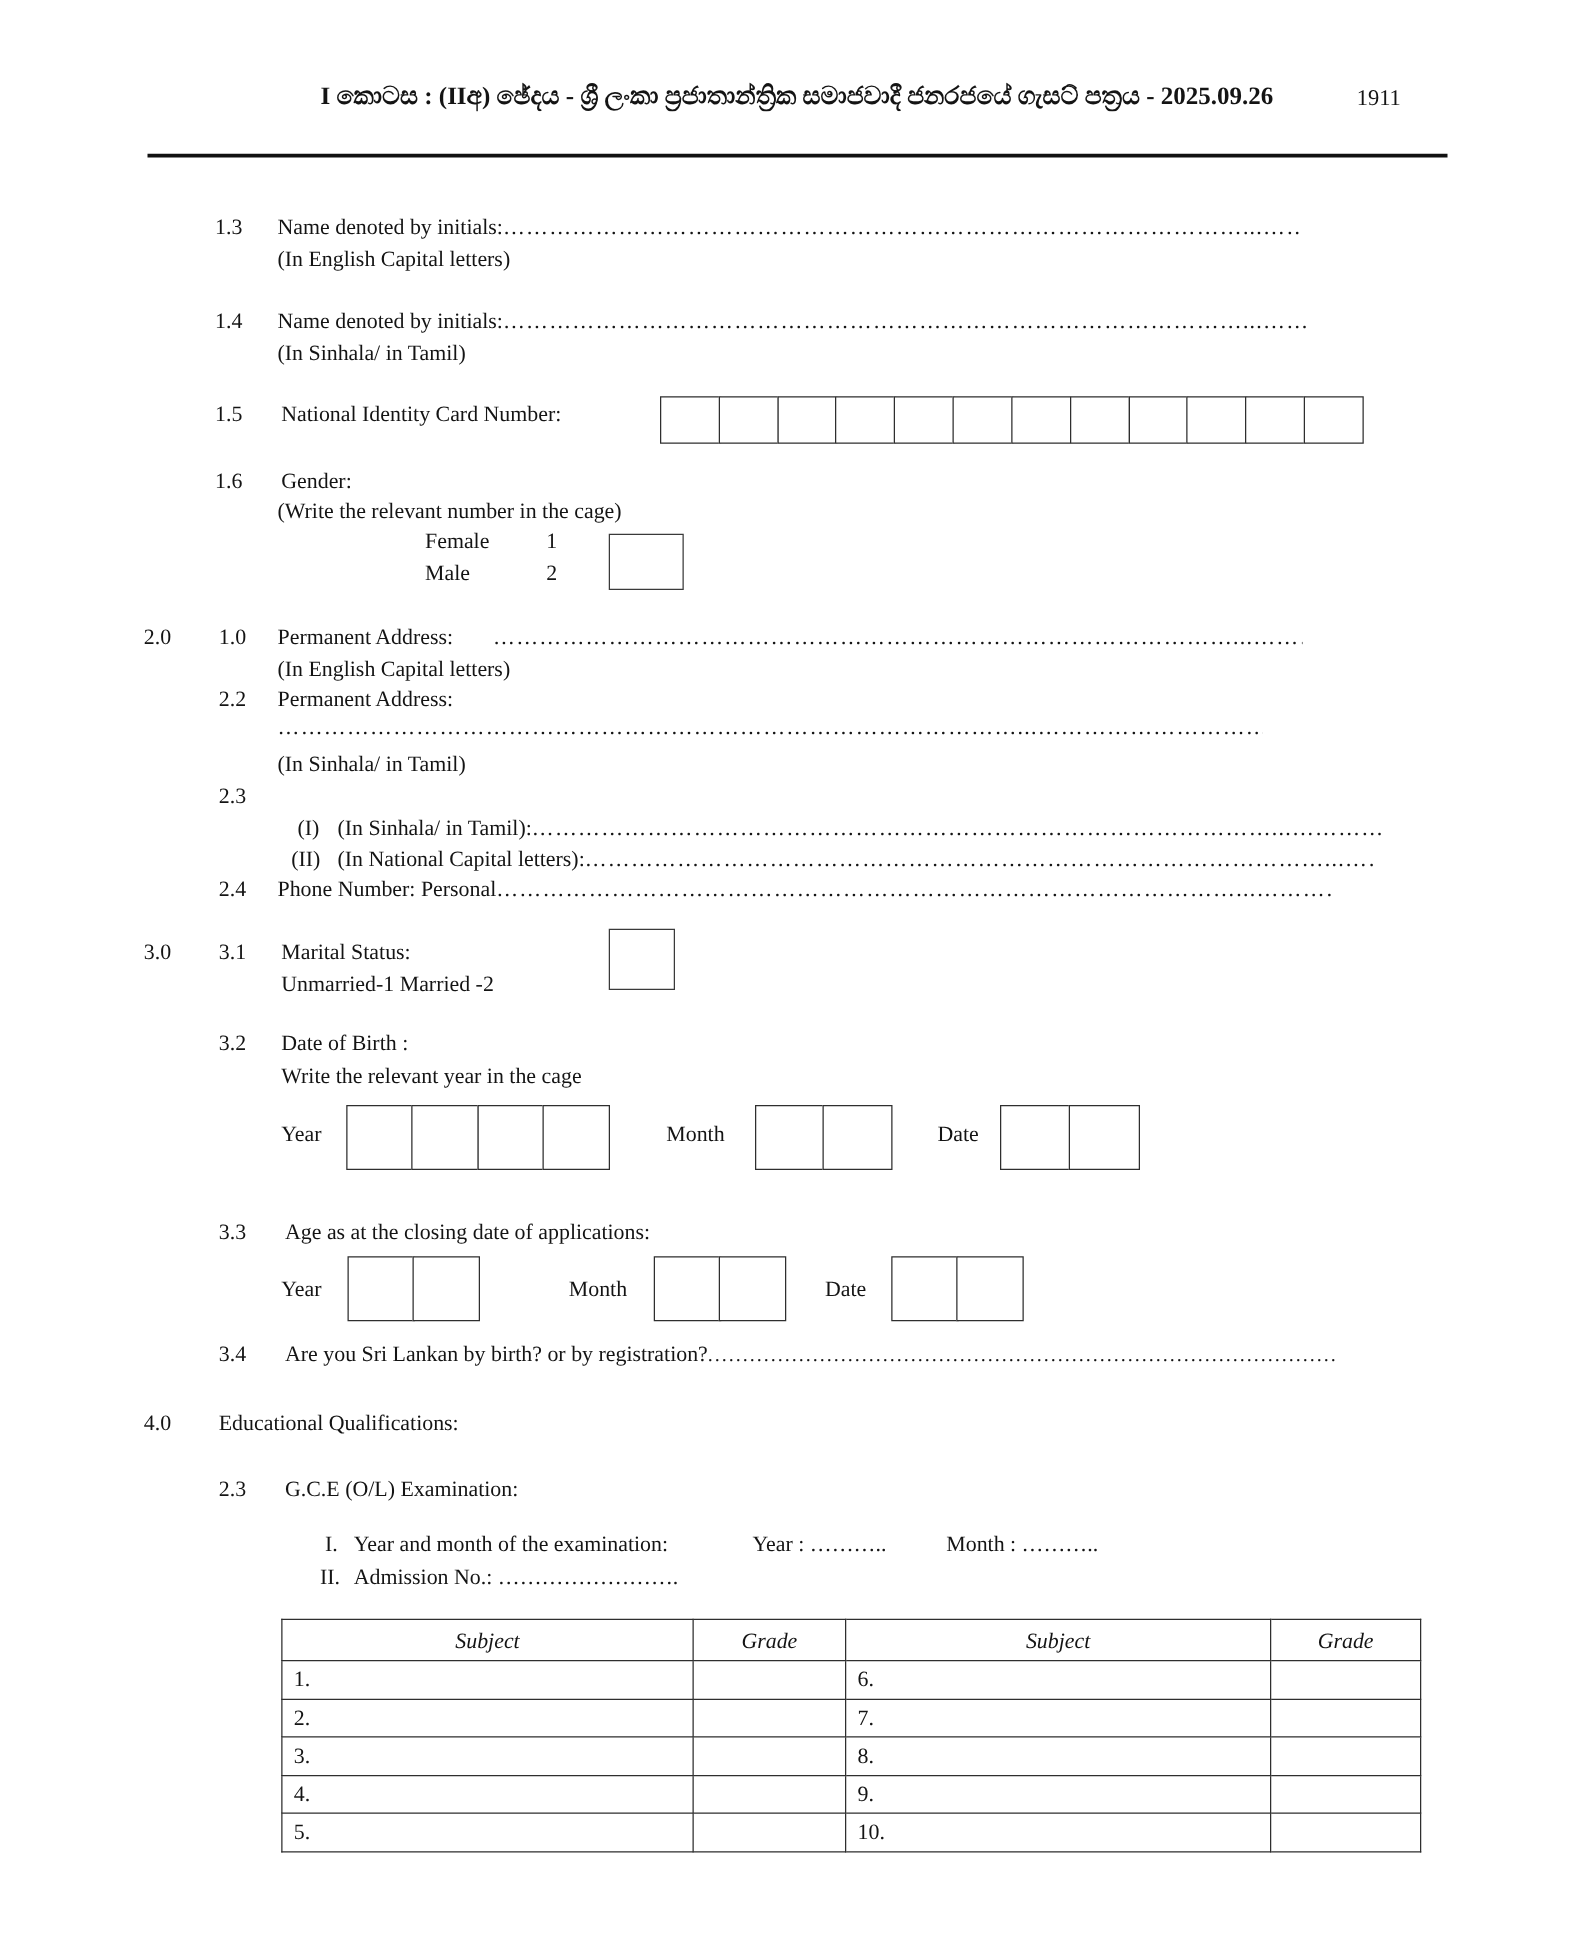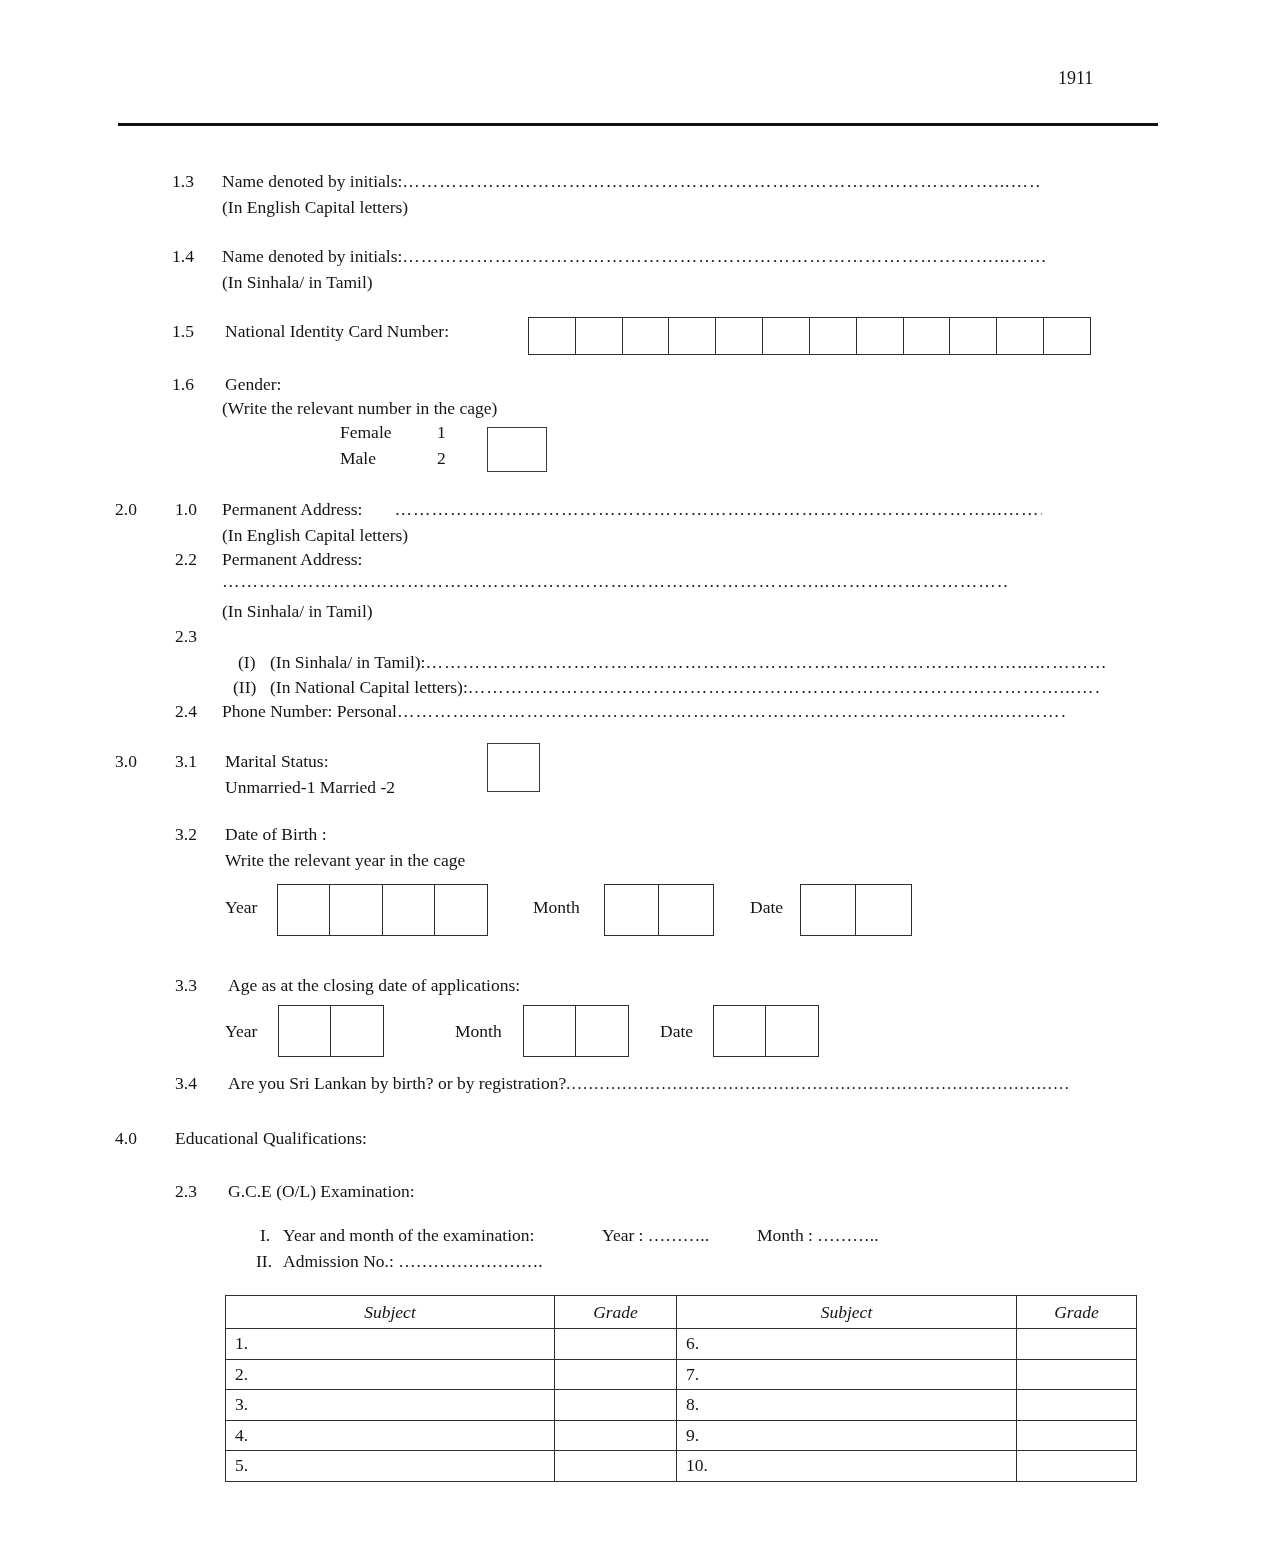--- a/index.html
+++ b/index.html
@@ -10,21 +10,21 @@
   }
   
   .hdr-si {
     position:absolute; top:66px; left:0; width:1275px; text-align:center;
     font-size:20px; font-weight:bold; white-space:nowrap; overflow:hidden;
   }
   .hdr-en {
     position:absolute; top:103px; left:0; width:1275px; text-align:center;
     font-size:15.5px; font-variant:small-caps; letter-spacing:0.4px; white-space:nowrap;
   }
-  .page-num { position:absolute; top:68px; left:1058px; width:90px; text-align:left; font-size:18px; }
+  .page-num { position:absolute; top:68px; left:1058px; width:90px; text-align:center; font-size:18px; }
   .rule { position:absolute; top:123px; left:118px; width:1040px; height:3px; background:#111; }
 
   
   .t { position:absolute; font-size:17.5px; line-height:22px; white-space:nowrap; }
   .flexline { display:flex; align-items:baseline; }
   .leader {
     display:inline-block; overflow:hidden; white-space:nowrap;
     vertical-align:bottom; letter-spacing:1px; font-size:17.5px;
   }
   .leader.fine { letter-spacing:1.6px; font-size:16px; }
@@ -50,20 +50,21 @@
     font-size:17.5px; padding:0 0 0 9px; overflow:hidden; white-space:nowrap;
   }
   .subjects th { font-style:italic; font-weight:normal; text-align:center; height:33px; padding:0; }
   .subjects td { height:30.5px; text-align:left; }
 </style>
 </head>
 <body>
 
 <div class="page">
 
+  <div class="hdr-si">I කොටස : (IIඅ) ඡේදය - ශ්‍රී ලංකා ප්‍රජාතාන්ත්‍රික සමාජවාදී ජනරජයේ ගැසට් පත්‍රය - 2025.09.26</div>
   <div class="page-num">1911</div>
   <div class="rule"></div>
 
   <div class="t" style="top:170px;left:172px">1.3</div>
   <div class="t flexline" style="top:170px;left:222px">
     <span>Name denoted by initials: </span>
     <span class="leader" style="width:638px">……………………………………………………………………………………...………………………………………………………………</span>
   </div>
   <div class="t" style="top:196px;left:222px">(In English Capital letters)</div>
 

